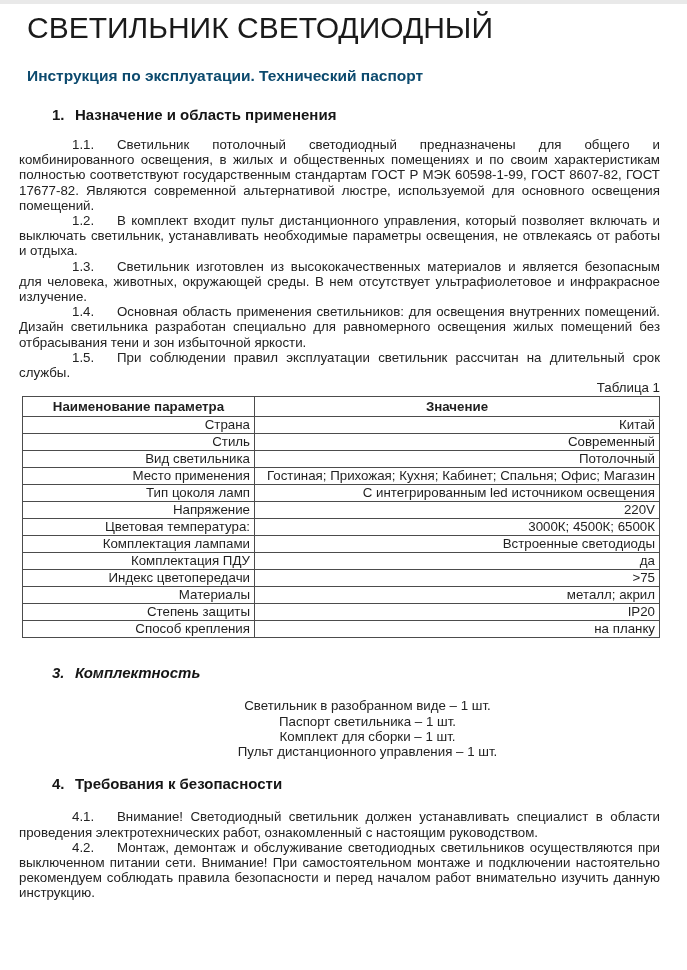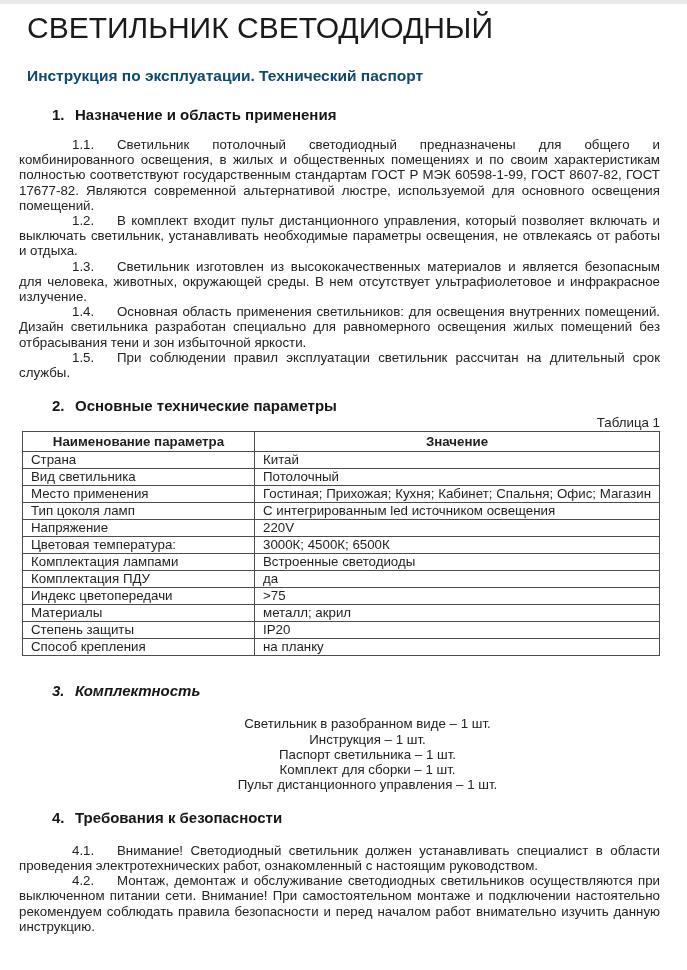--- a/index.html
+++ b/index.html
@@ -71,20 +71,21 @@
     border-radius:22px;
   }
   table.tech-table th, table.tech-table td {
     border:1px solid #4c4c4c;
     font-size:13.3px;
     line-height:15px;
     padding:0 4px 1px 8px;
     color:#1f1f1f;
     overflow:hidden;
     white-space:nowrap;
+    text-align:right;
   }
   table.tech-table th {
     height:19px;
     font-weight:bold;
     text-align:center;
     padding:0 2px;
   }
   table.tech-table td { height:15px; }
   .col-param { width:227px; }
 
@@ -104,38 +105,39 @@
   <div class="h2">
     <span class="h2num">1.</span><span>Назначение и область применения</span>
   </div>
 
   <p class="body-par first"><span class="pnum">1.1.</span><span>Светильник потолочный светодиодный предназначены для общего и комбинированного освещения, в жилых и общественных помещениях и по своим характеристикам полностью соответствуют государственным стандартам ГОСТ Р МЭК 60598-1-99, ГОСТ 8607-82, ГОСТ 17677-82. Являются современной альтернативой люстре, используемой для основного освещения помещений.</span></p>
   <p class="body-par"><span class="pnum">1.2.</span><span>В комплект входит пульт дистанционного управления, который позволяет включать и выключать светильник, устанавливать необходимые параметры освещения, не отвлекаясь от работы и отдыха.</span></p>
   <p class="body-par"><span class="pnum">1.3.</span><span>Светильник изготовлен из высококачественных материалов и является безопасным для человека, животных, окружающей среды. В нем отсутствует ультрафиолетовое и инфракрасное излучение.</span></p>
   <p class="body-par"><span class="pnum">1.4.</span><span>Основная область применения светильников: для освещения внутренних помещений. Дизайн светильника разработан специально для равномерного освещения жилых помещений без отбрасывания тени и зон избыточной яркости.</span></p>
   <p class="body-par"><span class="pnum">1.5.</span><span>При соблюдении правил эксплуатации светильник рассчитан на длительный срок службы.</span></p>
 
-  <div class="h2" style="margin-top:17px;">
-    <span class="h2num">2.</span><span>Основные технические параметры</span>
-  </div>
 
 
   <div class="tbl-caption">Таблица 1</div>
 
   <table class="tech-table">
     <tbody>
         <tr>
       <th class="col-param">Наименование параметра</th>
       <th>Значение</th>
     </tr>
     <tr>
           <td>Страна</td>
           <td>Китай</td>
         </tr>
     <tr>
+          <td>Стиль</td>
+          <td>Современный</td>
+        </tr>
+    <tr>
           <td>Вид светильника</td>
           <td>Потолочный</td>
         </tr>
     <tr>
           <td>Место применения</td>
           <td>Гостиная; Прихожая; Кухня; Кабинет; Спальня; Офис; Магазин</td>
         </tr>
     <tr>
           <td>Тип цоколя ламп</td>
           <td>С интегрированным led источником освещения</td>
@@ -174,21 +176,20 @@
         </tr>
   </tbody>
     </table>
 
   <div class="h2 h2-later">
     <span class="h2num">3.</span><span>Комплектность</span>
   </div>
 
   <ul class="kit-list">
     <li>Светильник в разобранном виде – 1 шт.</li>
-    <li>Инструкция – 1 шт.</li>
     <li>Паспорт светильника – 1 шт.</li>
     <li>Комплект для сборки – 1 шт.</li>
     <li>Пульт дистанционного управления – 1 шт.</li>
   </ul>
 
   <div class="h2" style="margin-top:16px;">
     <span class="h2num">4.</span><span>Требования к безопасности</span>
   </div>
 
   <div class="sec4-par-zone">

